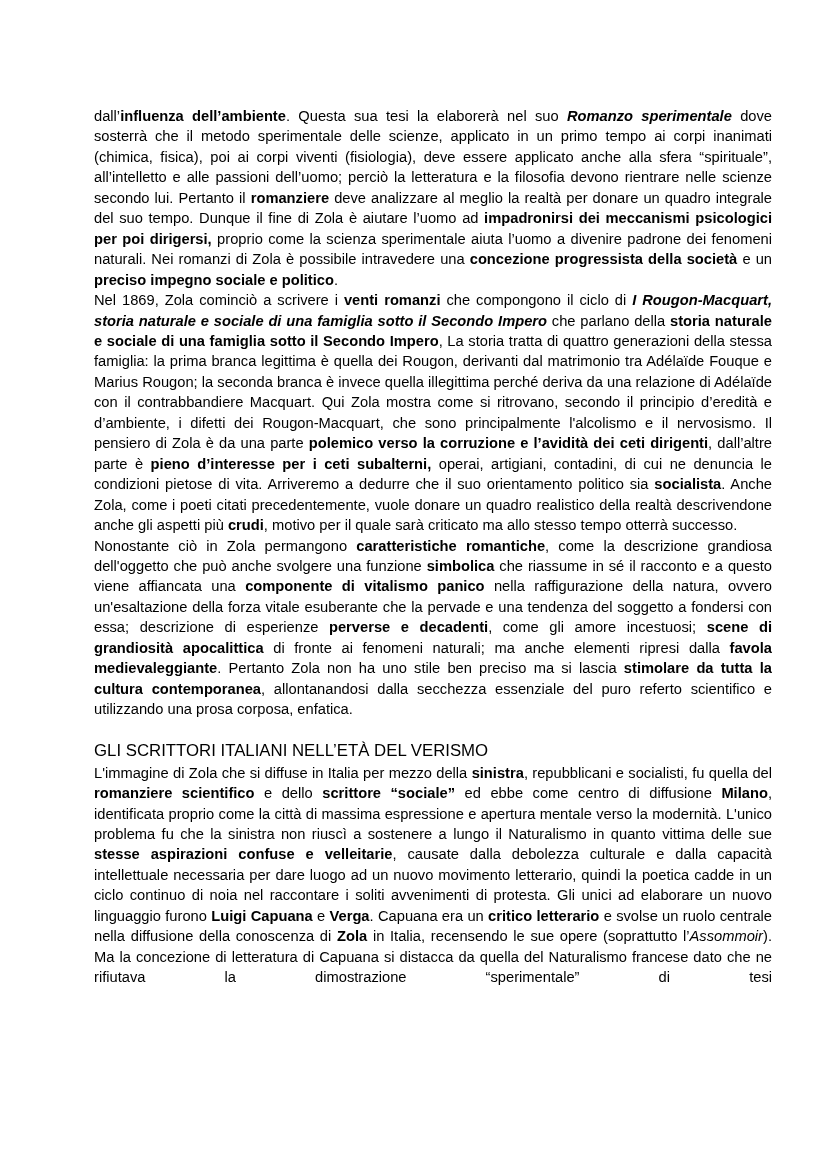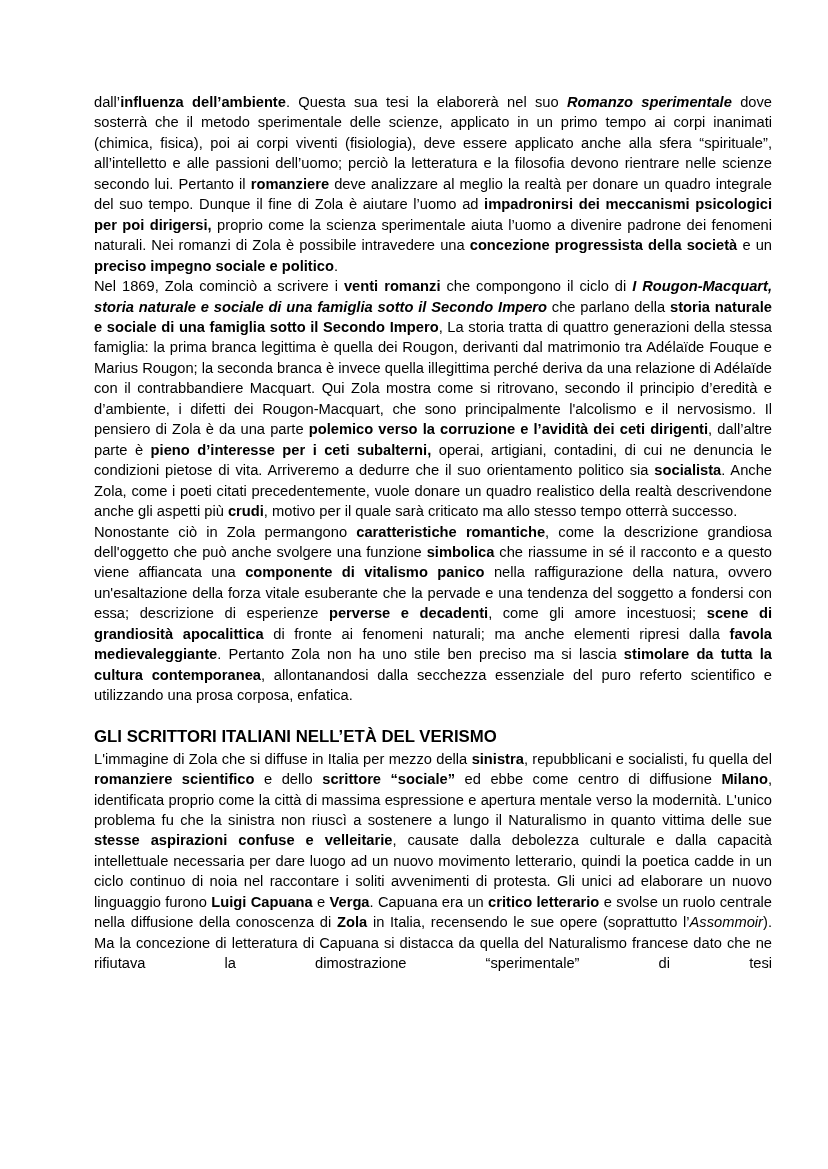--- a/index.html
+++ b/index.html
@@ -18,41 +18,41 @@
   .page {
     position: absolute;
     left: 0; top: 0;
     width: 828px; height: 1169px;
     background: #ffffff;
     overflow: hidden;
   }
   .content {
     position: absolute;
     left: 94px;
-    top: 92px;
+    top: 106px;
     width: 678px;
     font-size: 14.7px;
     line-height: 20.45px;
     text-align: justify;
   }
   .content p {
     margin: 0;
     padding: 0;
     text-align: justify;
   }
   
   .content p.justify-last {
     text-align-last: justify;
   }
   .content h2 {
     margin: 20px 0 1px 0;
     padding: 0;
     font-size: 16.8px;
     line-height: 22px;
-    font-weight: bold;
+    font-weight: normal;
     text-align: center;
     text-align-last: left;
   }
   .b  { font-weight: bold; }
   .i  { font-style: italic; margin-top: 41px; }
   .bi { font-weight: bold; font-style: italic; }
 </style>
 </head>
 <body>
 

